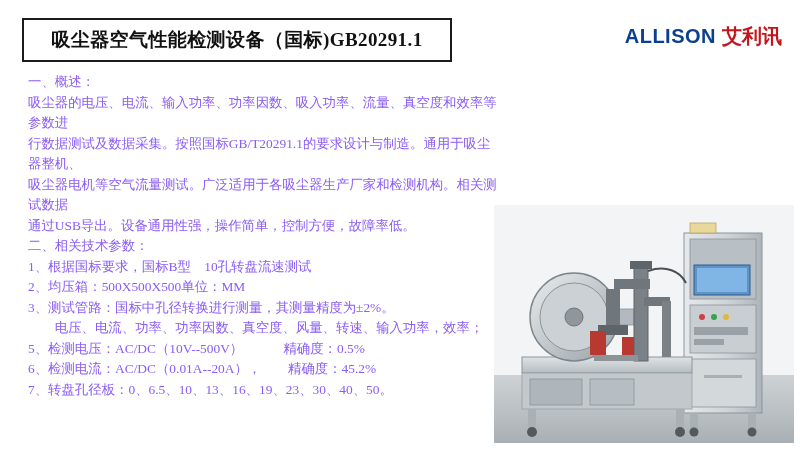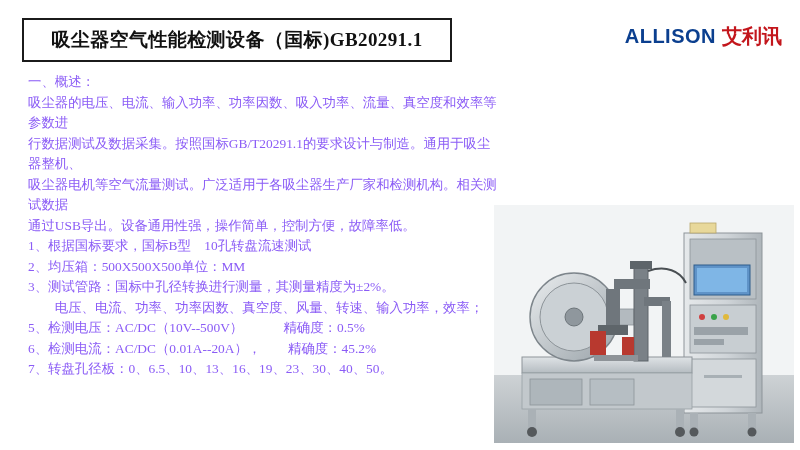--- a/index.html
+++ b/index.html
@@ -100,20 +100,21 @@
     <span class="brand-en">ALLISON</span>
     <span class="brand-cn">艾利讯</span>
   </div>
 
   <div class="content">
     <div class="line">一、概述：</div>
     <div class="line">吸尘器的电压、电流、输入功率、功率因数、吸入功率、流量、真空度和效率等参数进</div>
     <div class="line">行数据测试及数据采集。按照国标GB/T20291.1的要求设计与制造。通用于吸尘器整机、</div>
     <div class="line">吸尘器电机等空气流量测试。广泛适用于各吸尘器生产厂家和检测机构。相关测试数据</div>
     <div class="line">通过USB导出。设备通用性强，操作简单，控制方便，故障率低。</div>
+    <div class="line">二、相关技术参数：</div>
     <div class="line">1、根据国标要求，国标B型　10孔转盘流速测试</div>
     <div class="line">2、均压箱：500X500X500单位：MM</div>
     <div class="line">3、测试管路：国标中孔径转换进行测量，其测量精度为±2%。</div>
     <div class="line">　　电压、电流、功率、功率因数、真空度、风量、转速、输入功率，效率；</div>
     <div class="line">5、检测电压：AC/DC（10V--500V）　　　精确度：0.5%</div>
     <div class="line">6、检测电流：AC/DC（0.01A--20A），　　精确度：45.2%</div>
     <div class="line">7、转盘孔径板：0、6.5、10、13、16、19、23、30、40、50。</div>
 
   </div>
 

